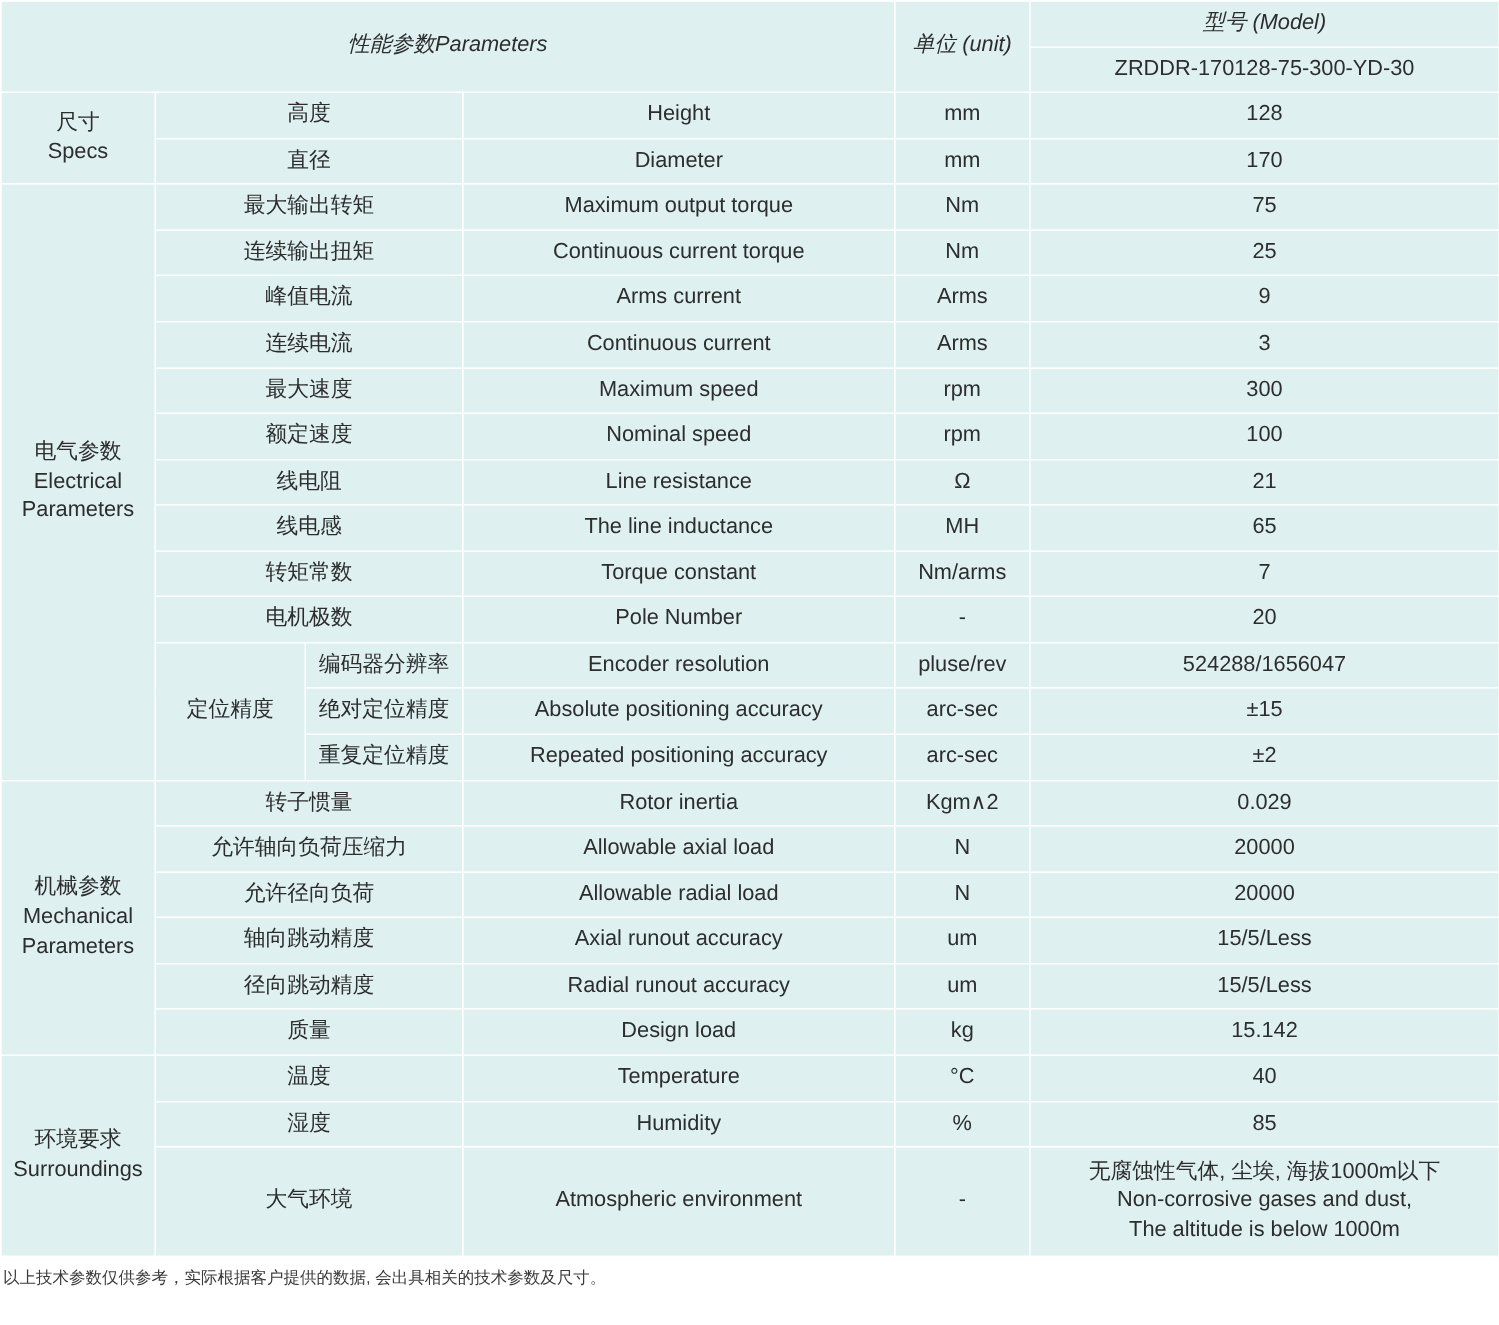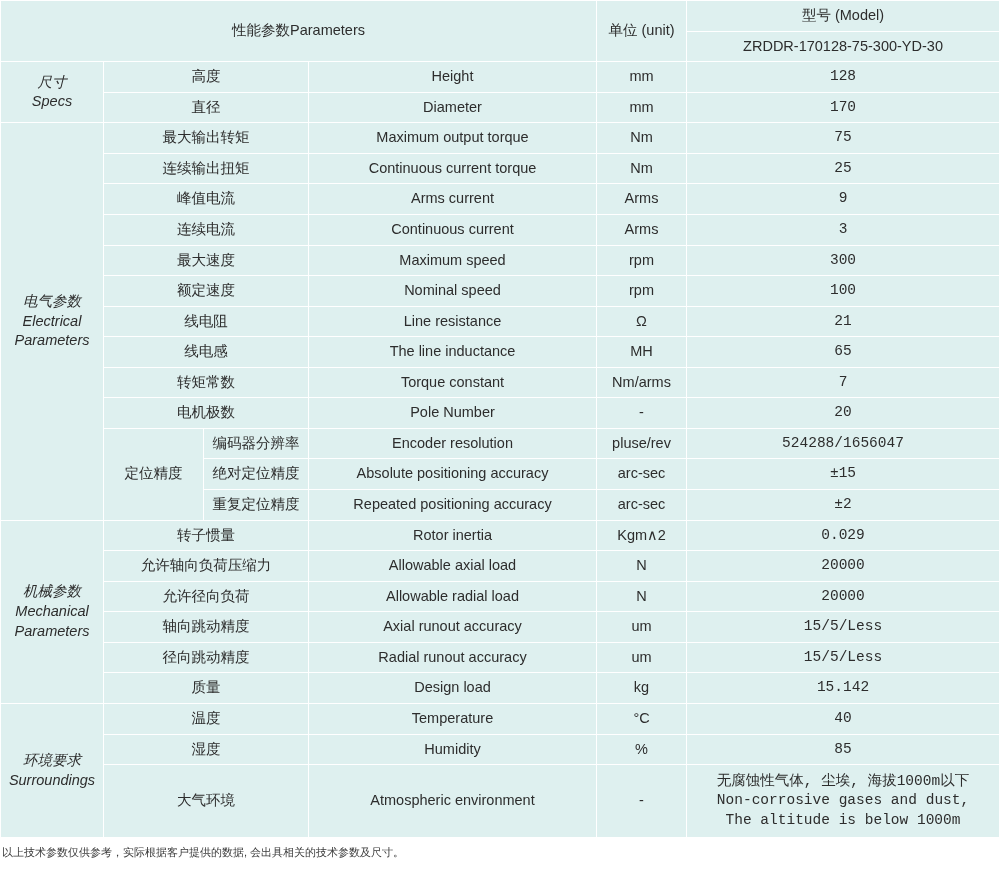--- a/index.html
+++ b/index.html
@@ -33,46 +33,45 @@
     font-size: 14.5px;
     color: #2d2d2d;
     padding: 5px 4px;
     line-height: 1.35;
   }
   td.hdr {
     background: #a8d8d4;
     font-size: 15px;
     color: #2d2d2d;
     padding: 9px 4px;
+    font-style: italic;
   }
   td.hdr-model {
     background: #bfe3e0;
     font-size: 14.5px;
     padding: 8px 4px;
     margin-top: 38px;
   }
   td.group {
     background: #cdeae7;
     font-size: 14.5px;
     line-height: 1.35;
-    font-style: italic;
   }
   td.cn {
     text-align: center;
   }
   td.en {
     text-align: left;
     padding-left: 16px;
   }
   td.unit {
     font-size: 14px;
   }
   td.val {
     font-size: 14.5px;
-    font-family: Liberation Mono, monospace;
   }
   td.sub {
     background: #d6eeec;
     font-size: 14px;
   }
   td.subgroup {
     background: #d6eeec;
     font-size: 14.5px;
   }
   .multiline {

